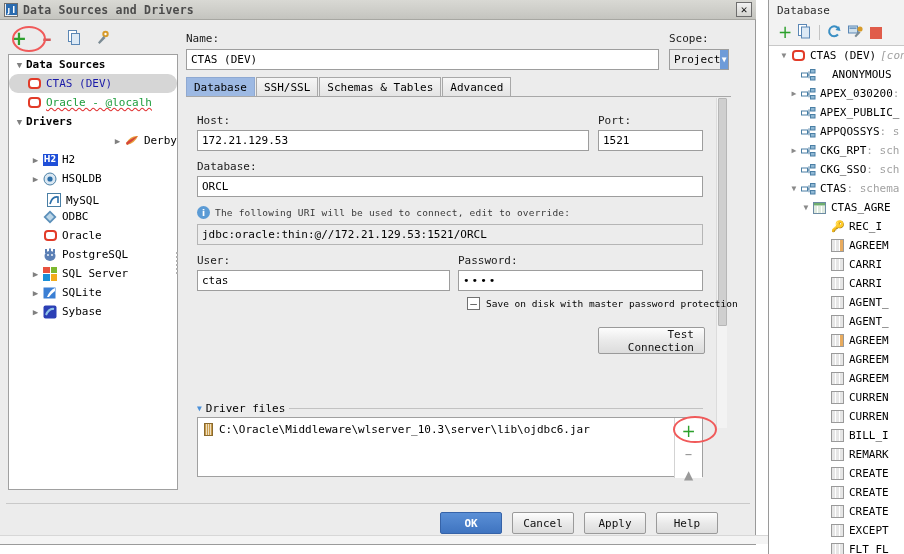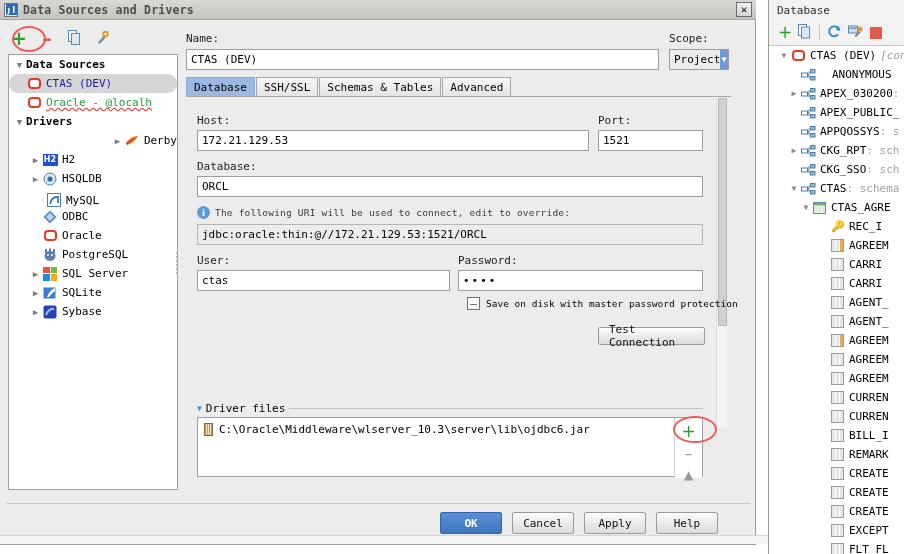--- a/index.html
+++ b/index.html
@@ -480,21 +480,21 @@
       <div style="position:absolute;left:11px;top:228px;" class="lbl">User:</div>
       <div style="position:absolute;left:272px;top:228px;" class="lbl">Password:</div>
       <div class="txt-input" style="position:absolute;left:11px;top:244px;width:253px;">ctas</div>
       <div class="txt-input" style="position:absolute;left:272px;top:244px;width:245px;letter-spacing:2px;">••••</div>
 
       <div style="position:absolute;left:281px;top:271px;display:flex;align-items:center;gap:6px;">
         <span class="checkbox">–</span>
         <span style="font-size:9.5px;">Save on disk with master password protection</span>
       </div>
 
-      <div class="btn" style="position:absolute;left:412px;top:301px;width:107px;height:18px;">
+      <div class="btn" style="position:absolute;left:412px;top:301px;width:107px;height:27px;text-align:right;">
         <span>Test Connection</span>
       </div>
 
       <div class="group-title" style="position:absolute;left:11px;top:376px;width:506px;">
         <span class="group-arrow">▼</span>
         <span style="font-size:11px;">Driver files</span>
         <span class="group-line"></span>
       </div>
 
       <div class="driverfiles-box" style="position:absolute;left:11px;top:391px;width:506px;">

